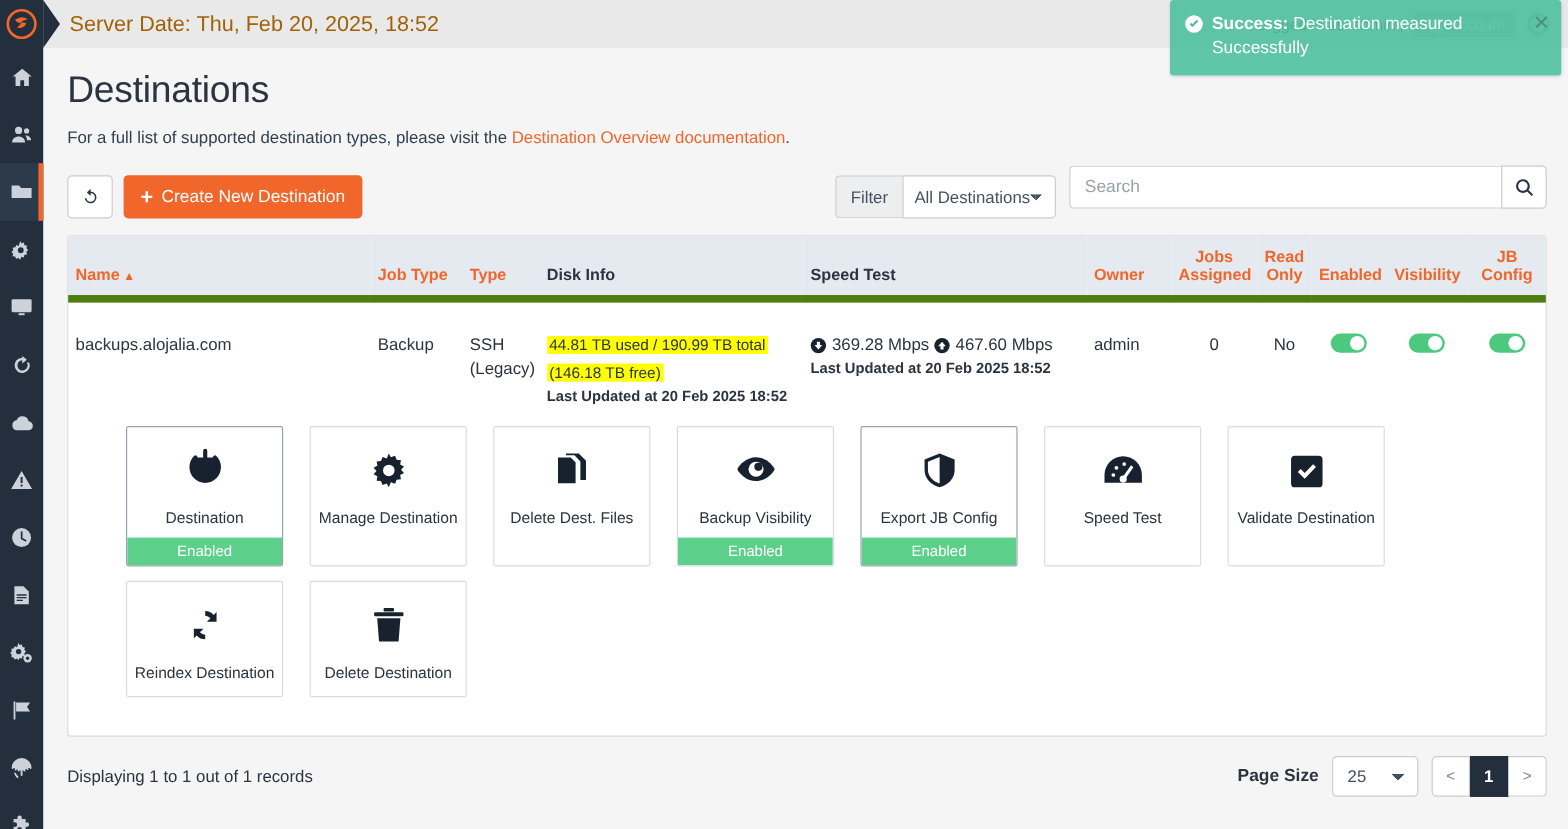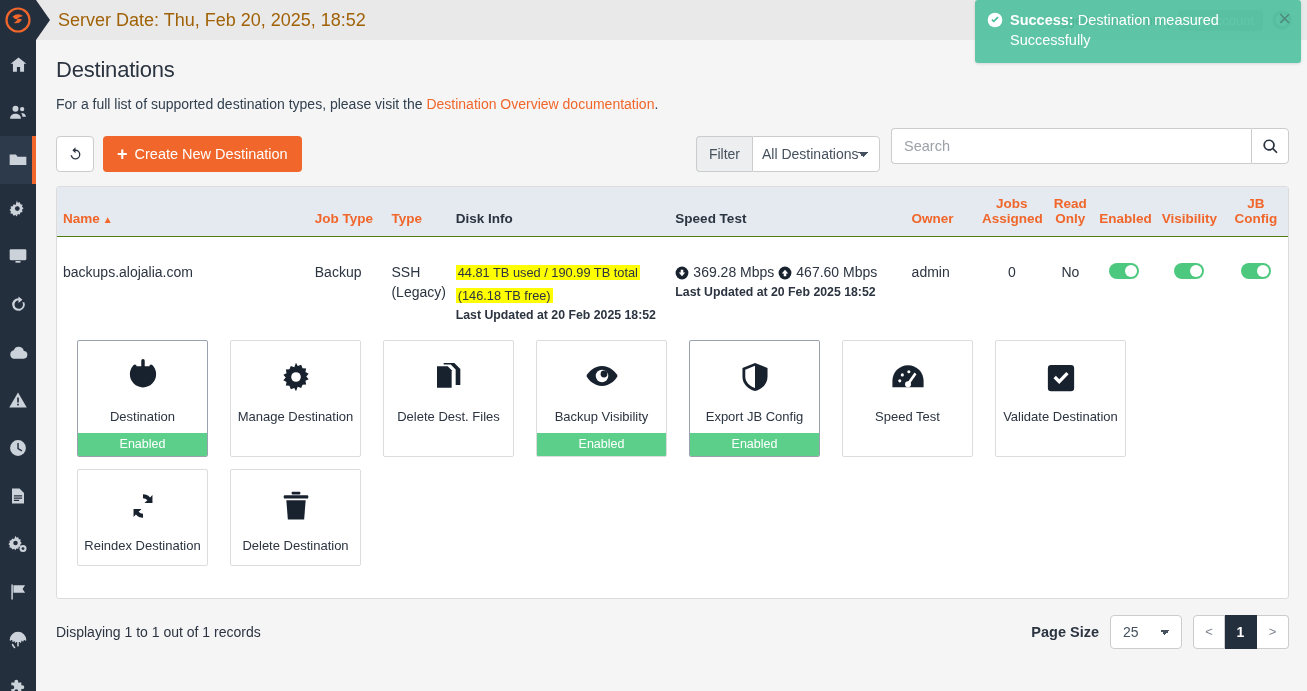--- a/index.html
+++ b/index.html
@@ -85,21 +85,21 @@
   }
 
   
   #main {
     position: absolute; left: 36px; top: 40px; right: 0; bottom: 0;
     background: #f5f5f5;
     padding: 0 18px 0 20px;
     overflow: hidden;
   }
   h1.page-title {
-    font-size: 22px; font-weight: normal; color: #2b3440;
+    font-size: 31px; font-weight: normal; color: #2b3440;
     margin: 17px 0 0 0; letter-spacing: -0.2px;
   }
   .page-sub {
     font-size: 14px; color: #32404f; margin-top: 13px;
   }
   .page-sub a { color: #f0662b; text-decoration: none; }
 
   
   .toolbar {
     display: flex; align-items: center; margin-top: 24px; height: 36px;
@@ -154,21 +154,21 @@
   .table-card {
     margin-top: 14px; background: #fff; border: 1px solid #dcdcdc;
     border-radius: 3px;
   }
   table.dt { width: 100%; border-collapse: collapse; table-layout: fixed; }
   table.dt thead th {
     background: #e4eaef;
     font-size: 13.5px; color: #f0662b; font-weight: bold;
     text-align: left; vertical-align: bottom;
     padding: 9px 6px 10px 6px;
-    border-bottom: 1px solid #4d7c0f;
+    border-bottom: 6px solid #4d7c0f;
     line-height: 1.12;
   }
   table.dt thead th.plain { color: #2b3440; }
   table.dt thead th.num { text-align: center; }
   .sort-caret { font-size: 10px; margin-left: 3px; }
   table.dt tbody td {
     font-size: 14px; color: #2b3440; vertical-align: top;
     padding: 26px 6px 4px 6px; line-height: 1.42;
   }
   table.dt tbody td.num { text-align: center; }
@@ -183,21 +183,21 @@
     width: 30px; height: 16px; border-radius: 9px; background: #4dc97f;
     position: relative; display: inline-block; cursor: pointer;
   }
   .toggle:after {
     content:""; position:absolute; right: 2px; top: 2px;
     width: 12px; height: 12px; border-radius: 50%; background: #fff;
   }
 
   
   .actions { padding: 12px 0 20px 20px; }
-  .action-row { display: flex; gap: 22px; margin-bottom: 12px; }
+  .action-row { display: flex; gap: 22px; margin-bottom: 12px; margin-left: 28px; }
   .act {
     width: 131px; background: #fff; border: 1px solid #dcdcdc;
     border-radius: 2px; display: flex; flex-direction: column;
     align-items: center; cursor: pointer; overflow: hidden;
   }
   .act.outlined { border-color: #9aa3ad; }
   .act-icon {
     height: 56px; display: flex; align-items: flex-end; justify-content: center;
     padding-bottom: 4px;
   }

